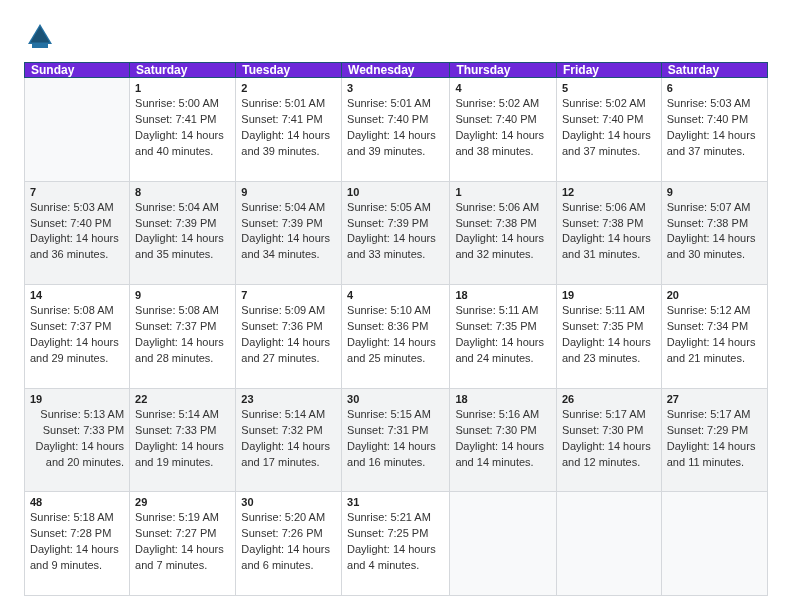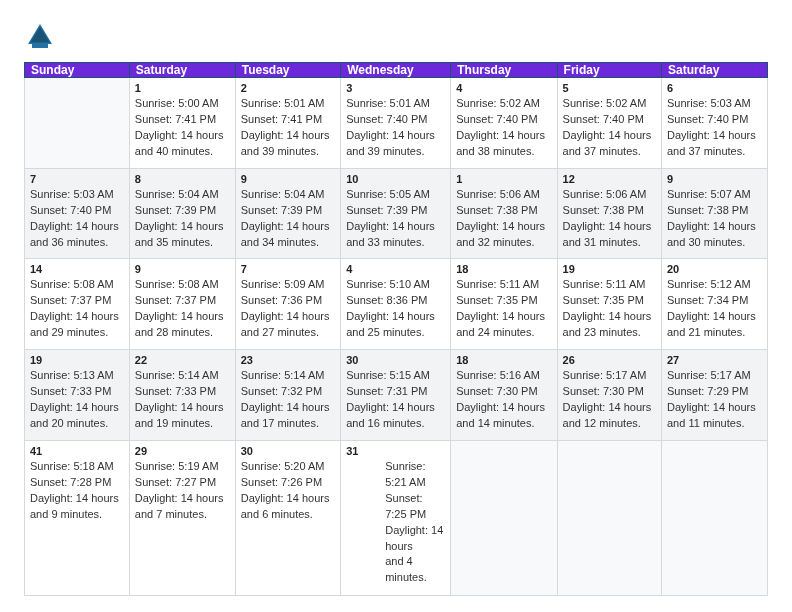--- a/index.html
+++ b/index.html
@@ -264,21 +264,21 @@
             <span class="day-number">20</span>
             <div class="day-info" style="white-space: pre-line;">Sunrise: 5:12 AM
 Sunset: 7:34 PM
 Daylight: 14 hours
 and 21 minutes.</div>
           </td>
         </tr>
         <tr>
           <td>
             <span class="day-number">19</span>
-            <div class="day-info" style="white-space: pre-line;">Sunrise: 5:13 AM
+            <div class="day-info" style="white-space: pre-line; text-align: right;">Sunrise: 5:13 AM
 Sunset: 7:33 PM
 Daylight: 14 hours
 and 20 minutes.</div>
           </td>
           <td>
             <span class="day-number">22</span>
             <div class="day-info" style="white-space: pre-line;">Sunrise: 5:14 AM
 Sunset: 7:33 PM
 Daylight: 14 hours
 and 19 minutes.</div>
@@ -314,21 +314,21 @@
           <td>
             <span class="day-number">27</span>
             <div class="day-info" style="white-space: pre-line;">Sunrise: 5:17 AM
 Sunset: 7:29 PM
 Daylight: 14 hours
 and 11 minutes.</div>
           </td>
         </tr>
         <tr>
           <td>
-            <span class="day-number">41</span>
+            <span class="day-number">48</span>
             <div class="day-info" style="white-space: pre-line;">Sunrise: 5:18 AM
 Sunset: 7:28 PM
 Daylight: 14 hours
 and 9 minutes.</div>
           </td>
           <td>
             <span class="day-number">29</span>
             <div class="day-info" style="white-space: pre-line;">Sunrise: 5:19 AM
 Sunset: 7:27 PM
 Daylight: 14 hours
@@ -336,21 +336,21 @@
           </td>
           <td>
             <span class="day-number">30</span>
             <div class="day-info" style="white-space: pre-line;">Sunrise: 5:20 AM
 Sunset: 7:26 PM
 Daylight: 14 hours
 and 6 minutes.</div>
           </td>
           <td>
             <span class="day-number">31</span>
-            <div class="day-info" style="white-space: pre-line; margin-left: 39px;">Sunrise: 5:21 AM
+            <div class="day-info" style="white-space: pre-line;">Sunrise: 5:21 AM
 Sunset: 7:25 PM
 Daylight: 14 hours
 and 4 minutes.</div>
           </td>
           <td class="empty-cell"></td>
           <td class="empty-cell"></td>
           <td class="empty-cell"></td>
         </tr>
       </tbody>
   </table>

